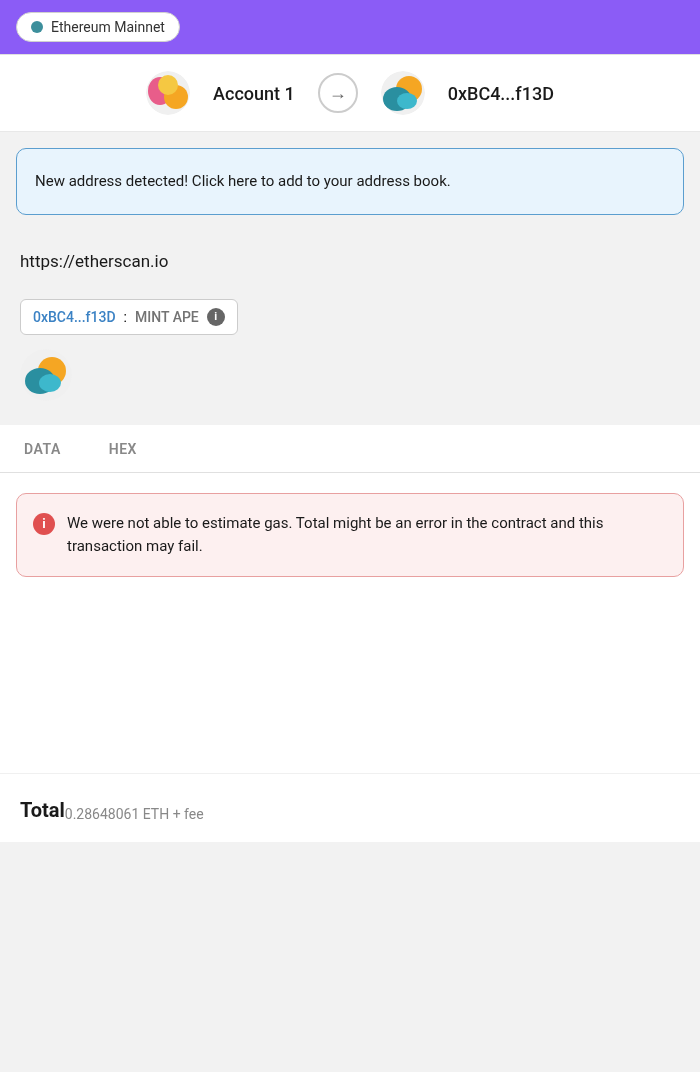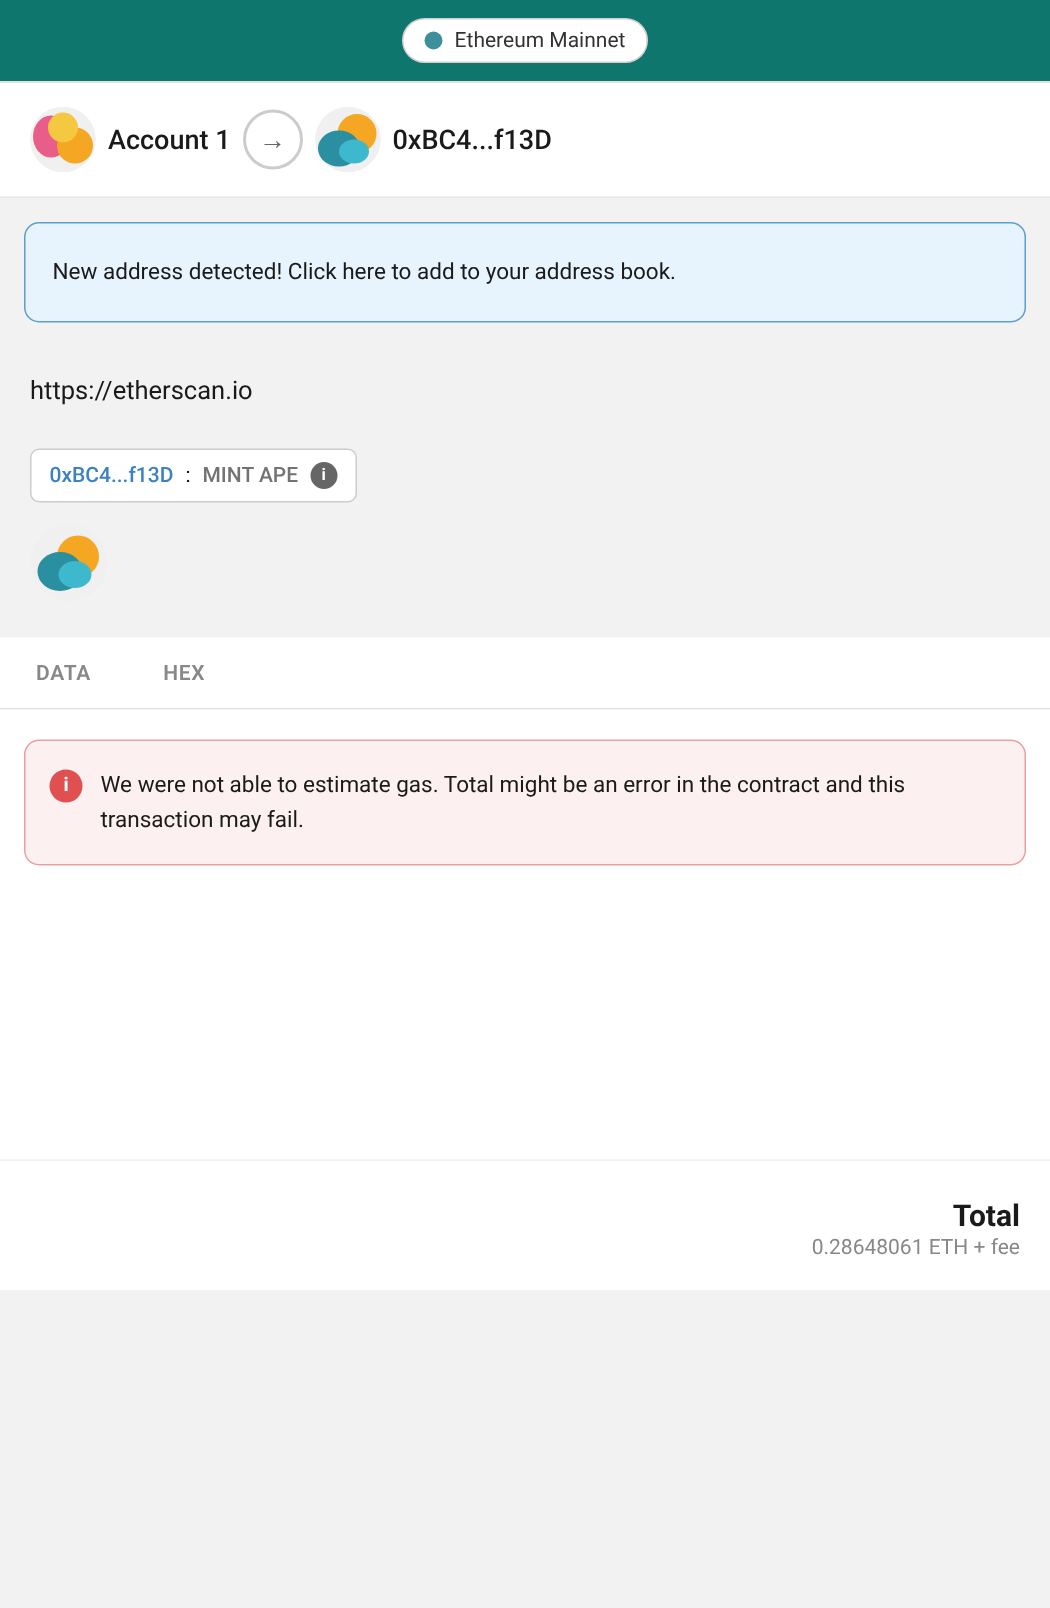--- a/index.html
+++ b/index.html
@@ -6,23 +6,23 @@
     body {
       font-family: -apple-system, BlinkMacSystemFont, 'Segoe UI', Roboto, sans-serif;
       background: #f2f2f2;
       width: 700px;
       min-height: 1072px;
       overflow-x: hidden;
     }
 
     
     .top-bar {
-      background: #0f766e;
-      display: flex;
-      justify-content: center;
+      background: #8b5cf6;
+      display: flex;
+      justify-content: flex-start;
       padding: 12px 16px;
       border-bottom: 1px solid #e0e0e0;
     }
     .network-badge {
       display: flex;
       align-items: center;
       gap: 8px;
       border: 1px solid #d0d0d0;
       border-radius: 20px;
       padding: 6px 14px;
@@ -36,22 +36,23 @@
       border-radius: 50%;
       background: #3d8f9c;
     }
 
     
     .account-row {
       background: #fff;
       display: flex;
       align-items: center;
       padding: 16px 20px;
-      gap: 8px;
+      gap: 23px;
       border-bottom: 1px solid #e8e8e8;
+      justify-content: center;
     }
     .account-avatar {
       width: 44px;
       height: 44px;
       border-radius: 50%;
       overflow: hidden;
       flex-shrink: 0;
     }
     .account-name {
       font-size: 18px;
@@ -218,23 +219,21 @@
     }
 
     
     .total-section {
       background: #fff;
       padding: 24px 20px 20px 20px;
       border-top: 1px solid #f0f0f0;
     }
     .total-row {
       display: flex;
-      justify-content: space-between;
       align-items: flex-end;
-      flex-direction: column;
     }
     .total-label {
       font-size: 20px;
       font-weight: 700;
       color: #1a1a1a;
     }
     .total-value {
       font-size: 22px;
       color: #1a1a1a;
       text-align: right;

